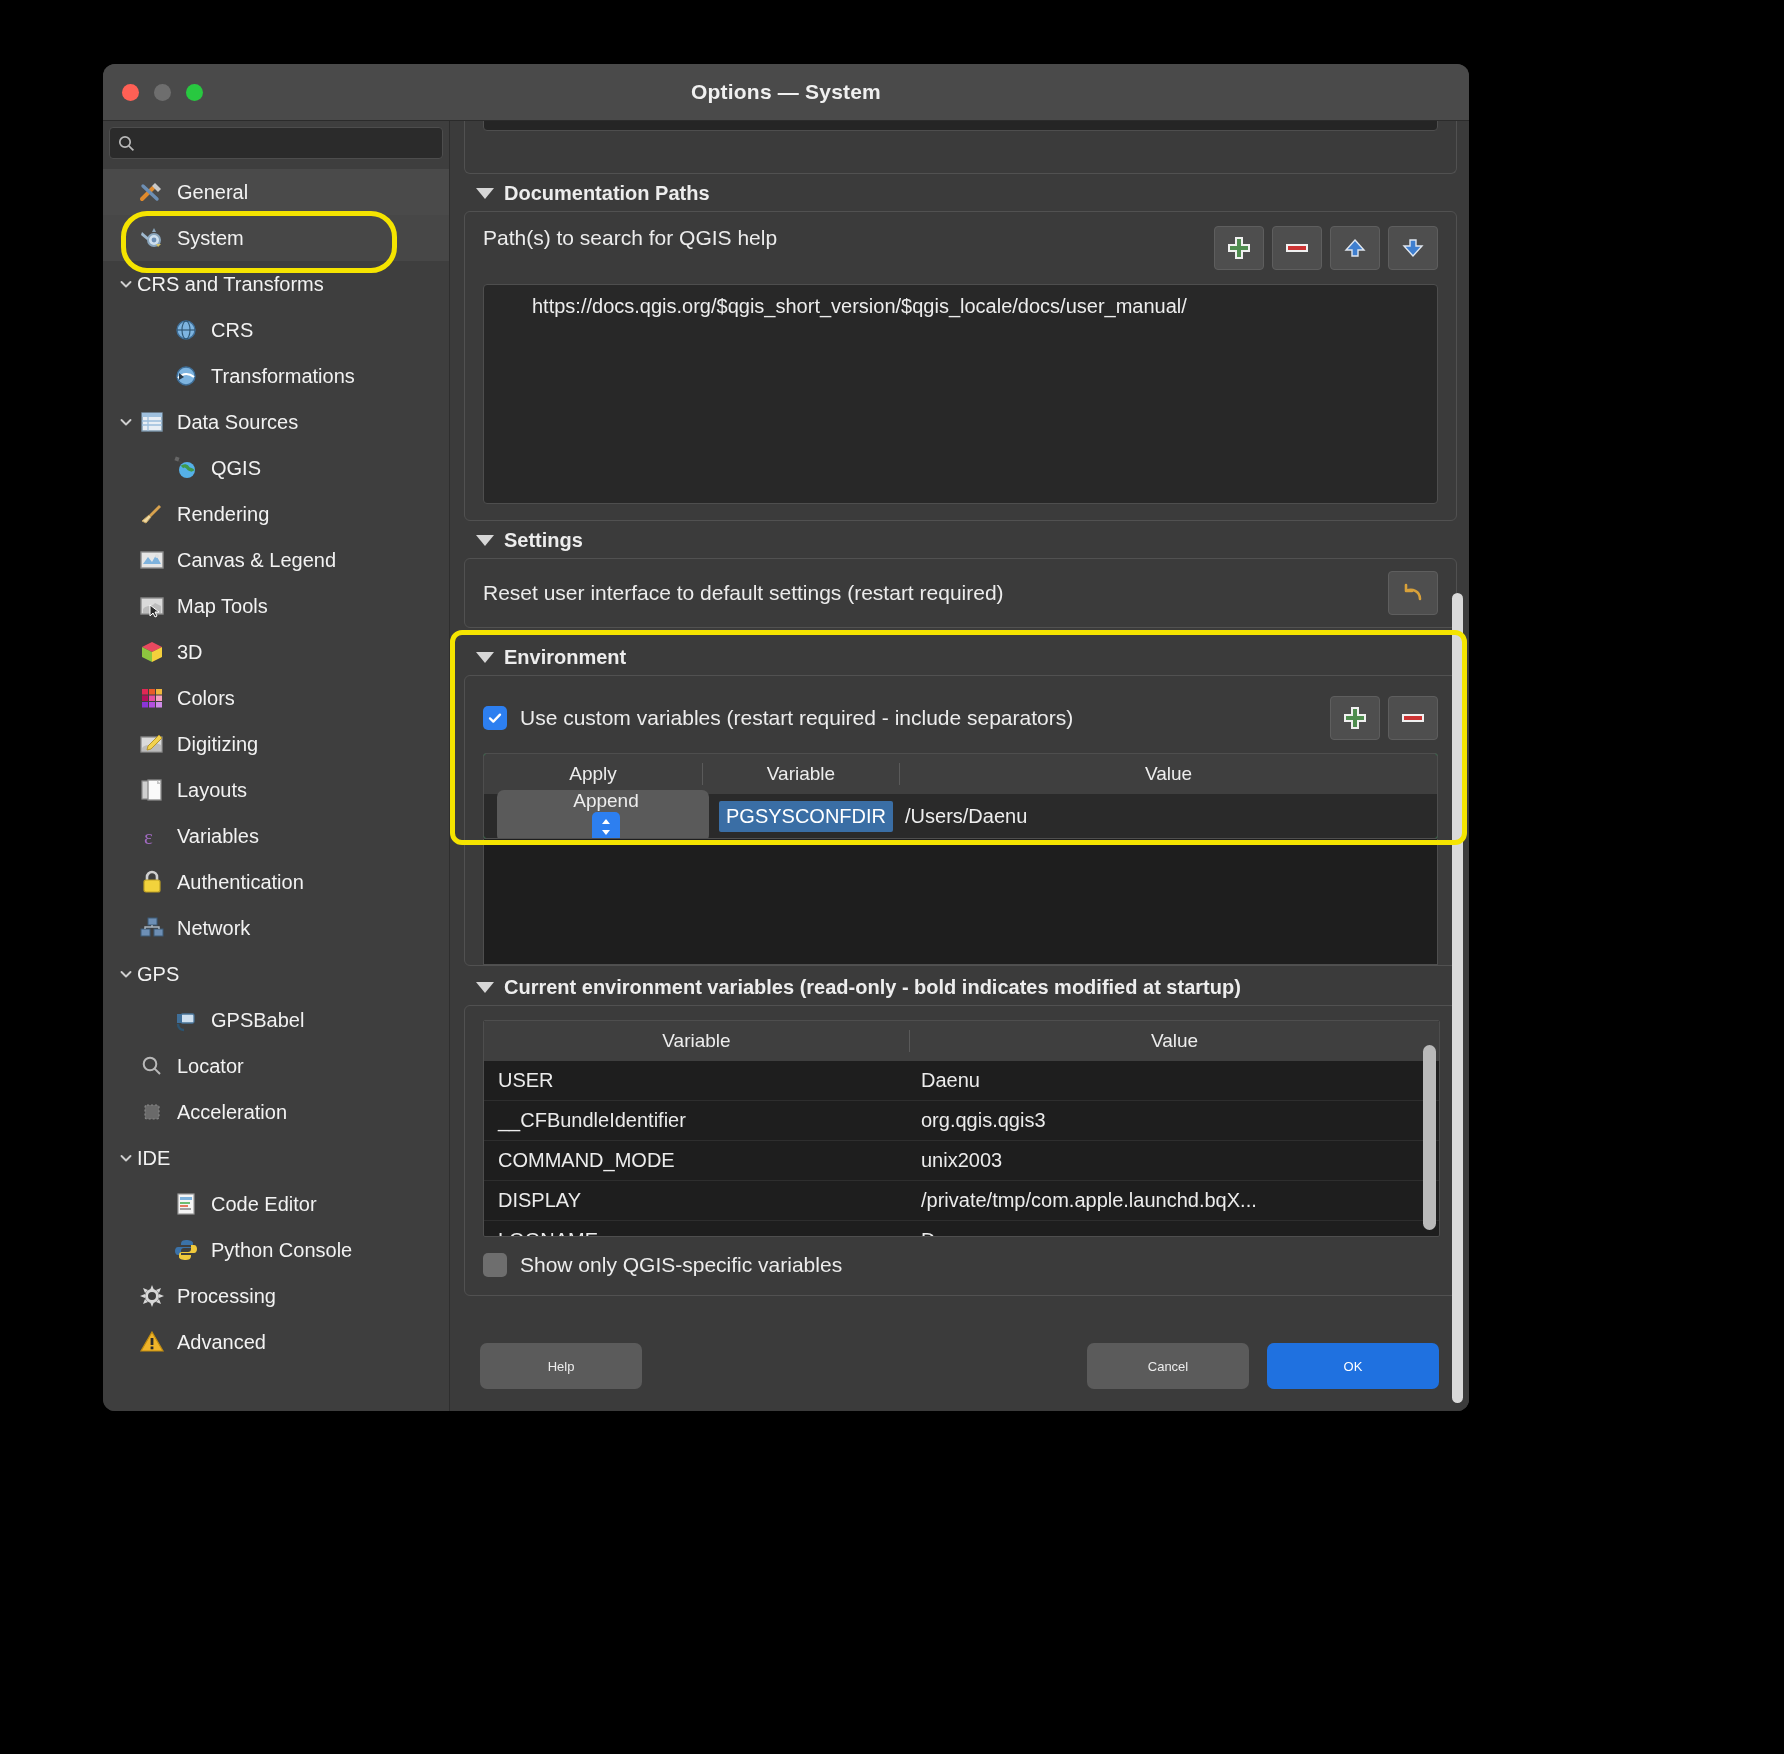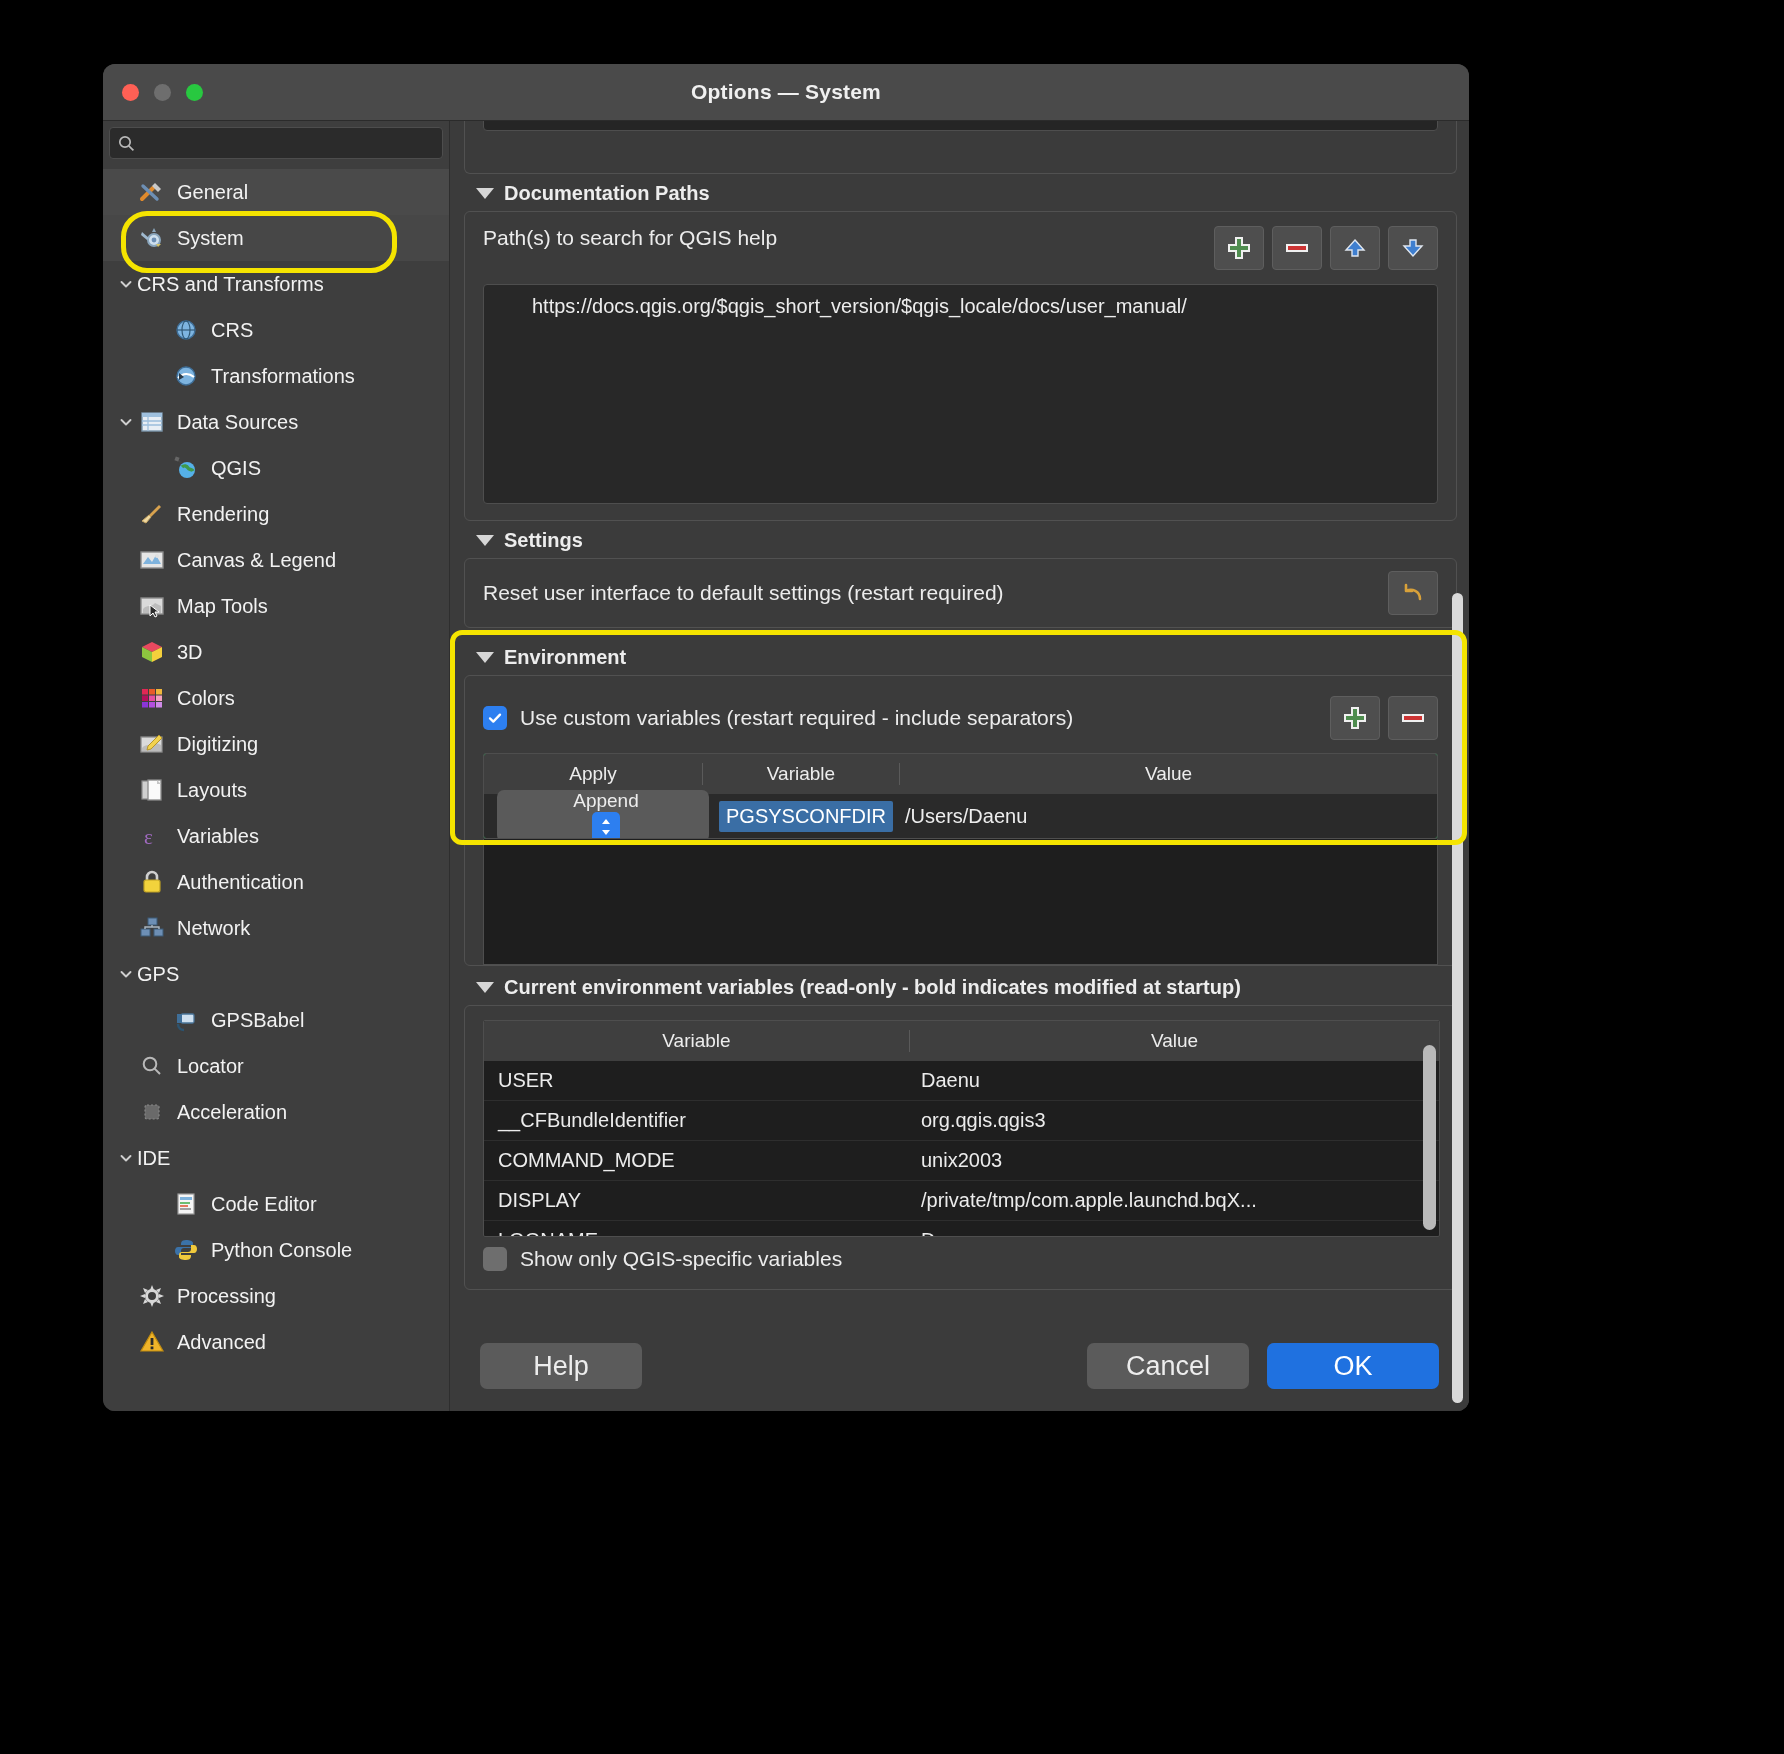--- a/index.html
+++ b/index.html
@@ -144,28 +144,28 @@
   }
   .cevhead{display:flex;height:40px;background:#3f3f3f;align-items:center;color:#ededed;font-size:19px;}
   .cevhead .c1{width:425px;text-align:center;border-right:1px solid #5a5a5a;}
   .cevhead .c2{flex:1;text-align:center;}
   .cevrow{display:flex;height:39px;align-items:center;border-bottom:1px solid #2e2e2e;}
   .cevrow .c1{width:425px;color:#ececec;font-size:20px;padding-left:14px;box-sizing:border-box;}
   .cevrow .c2{flex:1;color:#ececec;font-size:20px;padding-left:12px;}
   .cev-scroll{
     position:absolute;right:3px;top:24px;width:13px;height:185px;background:#b9b9b9;border-radius:7px;
   }
-  .showonly{display:flex;align-items:center;gap:13px;margin-top:10px;color:#ececec;font-size:21px;}
+  .showonly{display:flex;align-items:center;gap:13px;margin-top:16px;color:#ececec;font-size:21px;}
   
   .footer{
     height:92px;display:flex;align-items:center;padding:0 30px;box-sizing:border-box;
     background:#3b3b3b;
   }
   .btn{
-    height:46px;border-radius:7px;font-size:27px;display:flex;align-items:center;justify-content:center;
+    height:46px;border-radius:7px;font-size:13px;display:flex;align-items:center;justify-content:center;
     padding:0 26px;
   }
   .btn.grey{background:#5b5b5b;color:#ededed;min-width:110px;}
   .btn.blue{background:#1f71e0;color:#fff;min-width:120px;}
   .spacer{flex:1;}
   .gap{width:18px;}
 </style>
 </head>
 <body>
 

